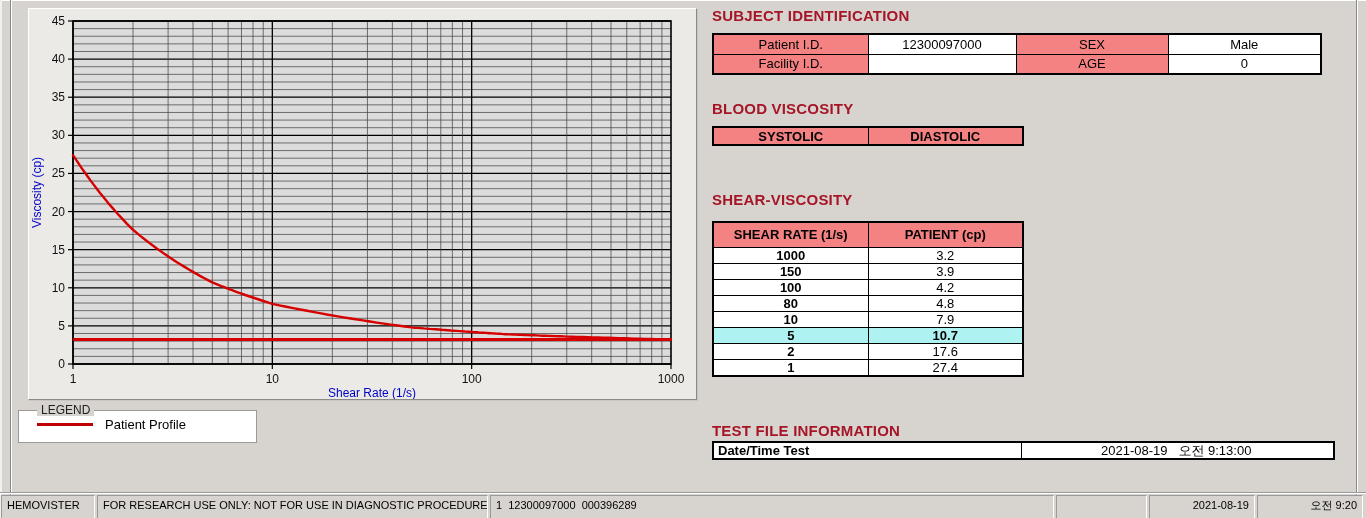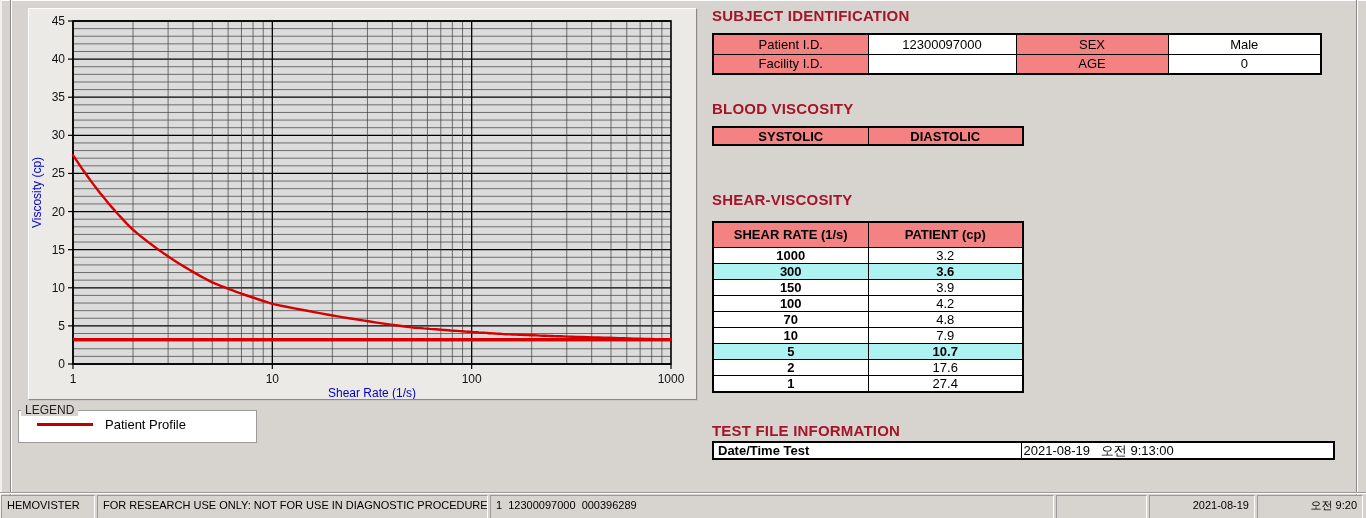--- a/index.html
+++ b/index.html
@@ -31,42 +31,42 @@
   }
   .chart-panel svg{display:block;font-family:"Liberation Sans",sans-serif}
 
   
   fieldset.legend{
     left:18px;top:404px;width:239px;height:39px;position:absolute;
     background:#fff;border:1px solid #9a9a9a;margin:0;padding:0;
   }
   fieldset.legend legend{
     font-size:12px;color:#222;background:var(--pagebg);
-    margin-left:2px;padding:0 4px;line-height:12px;
+    margin-left:18px;padding:0 4px;line-height:12px;
   }
   .leg-row{display:flex;align-items:center;gap:12px;padding-left:18px;margin-top:1px}
   .leg-line{width:56px;height:3px;background:var(--legline)}
   .leg-label{font-size:13px}
 
   
   .sec-title{position:absolute;font-size:15px;font-weight:bold;color:var(--accent);letter-spacing:.2px;white-space:nowrap}
 
   
   table.t{position:absolute;border-collapse:collapse;table-layout:fixed;background:#fff;border:2px solid #000}
   table.t td{border:1px solid #000;text-align:center;padding:0 2px;white-space:nowrap;overflow:hidden;font-size:13px}
   td.ph{background:var(--thbg);font-weight:normal}
   .subject td{height:20px}
   .blood td{height:18px;font-weight:bold}
   .shear td{height:15px;line-height:15px}
   .shear td.head{height:25px;font-weight:bold;background:var(--thbg)}
   .shear td.rate{font-weight:bold}
   tr.hl td{background:var(--hlbg);font-weight:bold}
   .tfi td{height:15px;line-height:15px}
   .tfi td.lbl{text-align:left;font-weight:bold;padding-left:4px}
-  .tfi td.val{text-align:left;padding-right:4px;white-space:pre}
+  .tfi td.val{text-align:center;padding-right:4px;white-space:pre}
 
   
   .sb{
     position:absolute;top:495px;height:38px;background:var(--pagebg);
     border:1px solid;border-color:#9a9a9a #fff #fff #9a9a9a;
     font-size:11px;line-height:19px;padding:0 5px;white-space:pre;overflow:hidden;
   }
   .sb.center{text-align:right}
 </style>
 </head>
@@ -247,34 +247,30 @@
     </colgroup>
   <tbody>
       <tr>
     <td class="head">SHEAR RATE (1/s)</td>
     <td class="head">PATIENT (cp)</td>
   </tr>
   <tr>
     <td class="rate">1000</td>
     <td>3.2</td>
   </tr>
-  <tr class="hl">
-    <td class="rate">300</td>
-    <td>3.6</td>
-  </tr>
   <tr>
     <td class="rate">150</td>
     <td>3.9</td>
   </tr>
   <tr>
     <td class="rate">100</td>
     <td>4.2</td>
   </tr>
   <tr>
-    <td class="rate">70</td>
+    <td class="rate">80</td>
     <td>4.8</td>
   </tr>
   <tr>
     <td class="rate">10</td>
     <td>7.9</td>
   </tr>
   <tr class="hl">
     <td class="rate">5</td>
     <td>10.7</td>
   </tr>

